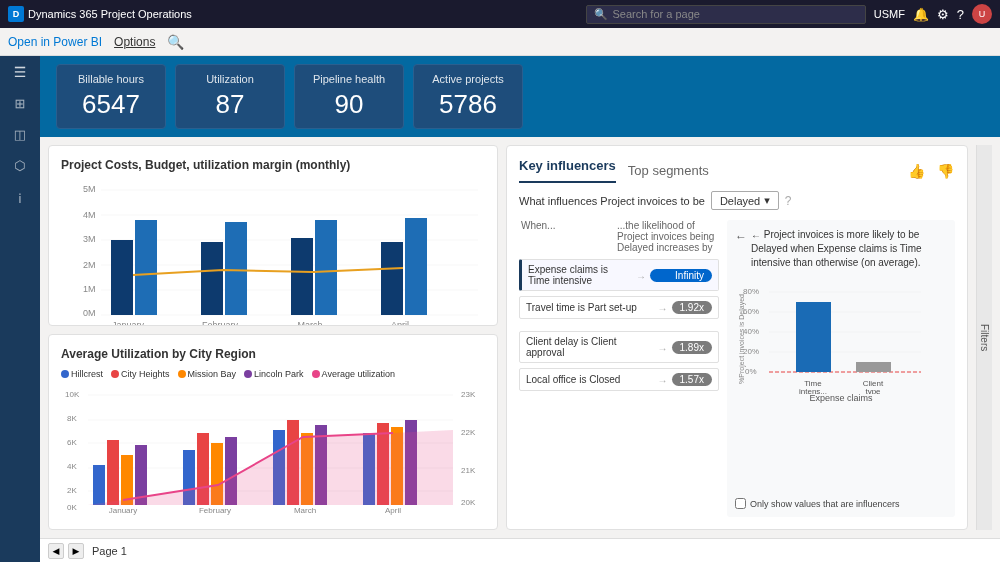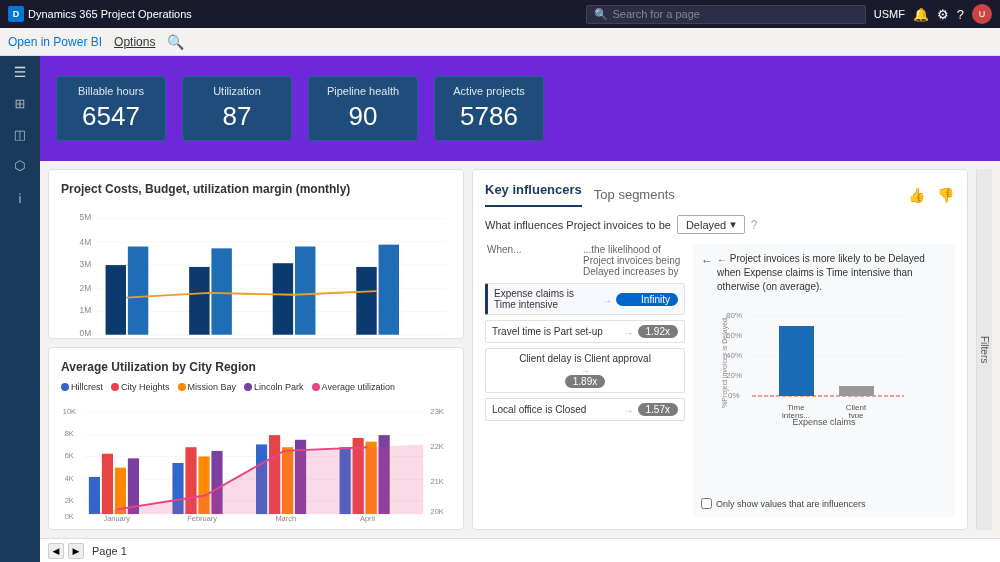--- a/index.html
+++ b/index.html
@@ -17,30 +17,30 @@
     .second-bar { background: #f3f2f1; display: flex; align-items: center; height: 28px; padding: 0 8px; gap: 12px; border-bottom: 1px solid #ddd; }
 
     
     .layout { display: flex; height: calc(562px - 56px); }
     .sidebar { width: 40px; background: #1a3a5c; display: flex; flex-direction: column; align-items: center; padding-top: 8px; gap: 16px; }
 
     
     .main-content { flex: 1; overflow: hidden; display: flex; flex-direction: column; }
 
     
-    .kpi-bar { background: #6d28d9; display: flex; padding: 20px 16px; gap: 16px; }
+    .kpi-bar { background: #0369a1; display: flex; padding: 8px 16px; gap: 9px; }
     .kpi-card { background: #1e4d7b; color: white; padding: 8px 16px; border-radius: 4px; min-width: 110px; text-align: center; border: 1px solid #2a5f8f; }
     .kpi-label { font-size: 11px; opacity: 0.85; margin-bottom: 4px; }
     .kpi-value { font-size: 26px; font-weight: 300; }
 
     
     .charts-area { display: flex; flex: 1; gap: 0; padding: 8px; gap: 8px; overflow: hidden; }
 
     
-    .left-panel { display: flex; flex-direction: column; gap: 8px; width: 416px; }
+    .left-panel { display: flex; flex-direction: column; gap: 8px; width: 450px; }
 
     
     .chart-card { background: white; border-radius: 4px; border: 1px solid #e0e0e0; padding: 12px; flex: 1; overflow: hidden; }
     .chart-title { font-size: 12px; font-weight: 600; color: #333; margin-bottom: 8px; }
 
     
     .bar-chart-container { height: 155px; position: relative; }
 
     
     .right-panel { flex: 1; background: white; border-radius: 4px; border: 1px solid #e0e0e0; padding: 12px; display: flex; flex-direction: column; }
@@ -278,21 +278,21 @@
               <span class="influencer-arrow">→</span>
               <span class="influencer-badge infinity">Infinity</span>
             </div>
 
             <div class="influencer-item" style="margin-top:3px;">
               <span class="influencer-item-label">Travel time is Part set-up</span>
               <span class="influencer-arrow">→</span>
               <span class="influencer-badge">1.92x</span>
             </div>
 
-            <div class="influencer-item" style="margin-top:3px;flex-direction:column;">
+            <div class="influencer-item" style="margin-top:10px;">
               <span class="influencer-item-label">Client delay is Client approval</span>
               <span class="influencer-arrow">→</span>
               <span class="influencer-badge">1.89x</span>
             </div>
 
             <div class="influencer-item" style="margin-top:3px;">
               <span class="influencer-item-label">Local office is Closed</span>
               <span class="influencer-arrow">→</span>
               <span class="influencer-badge">1.57x</span>
             </div>

